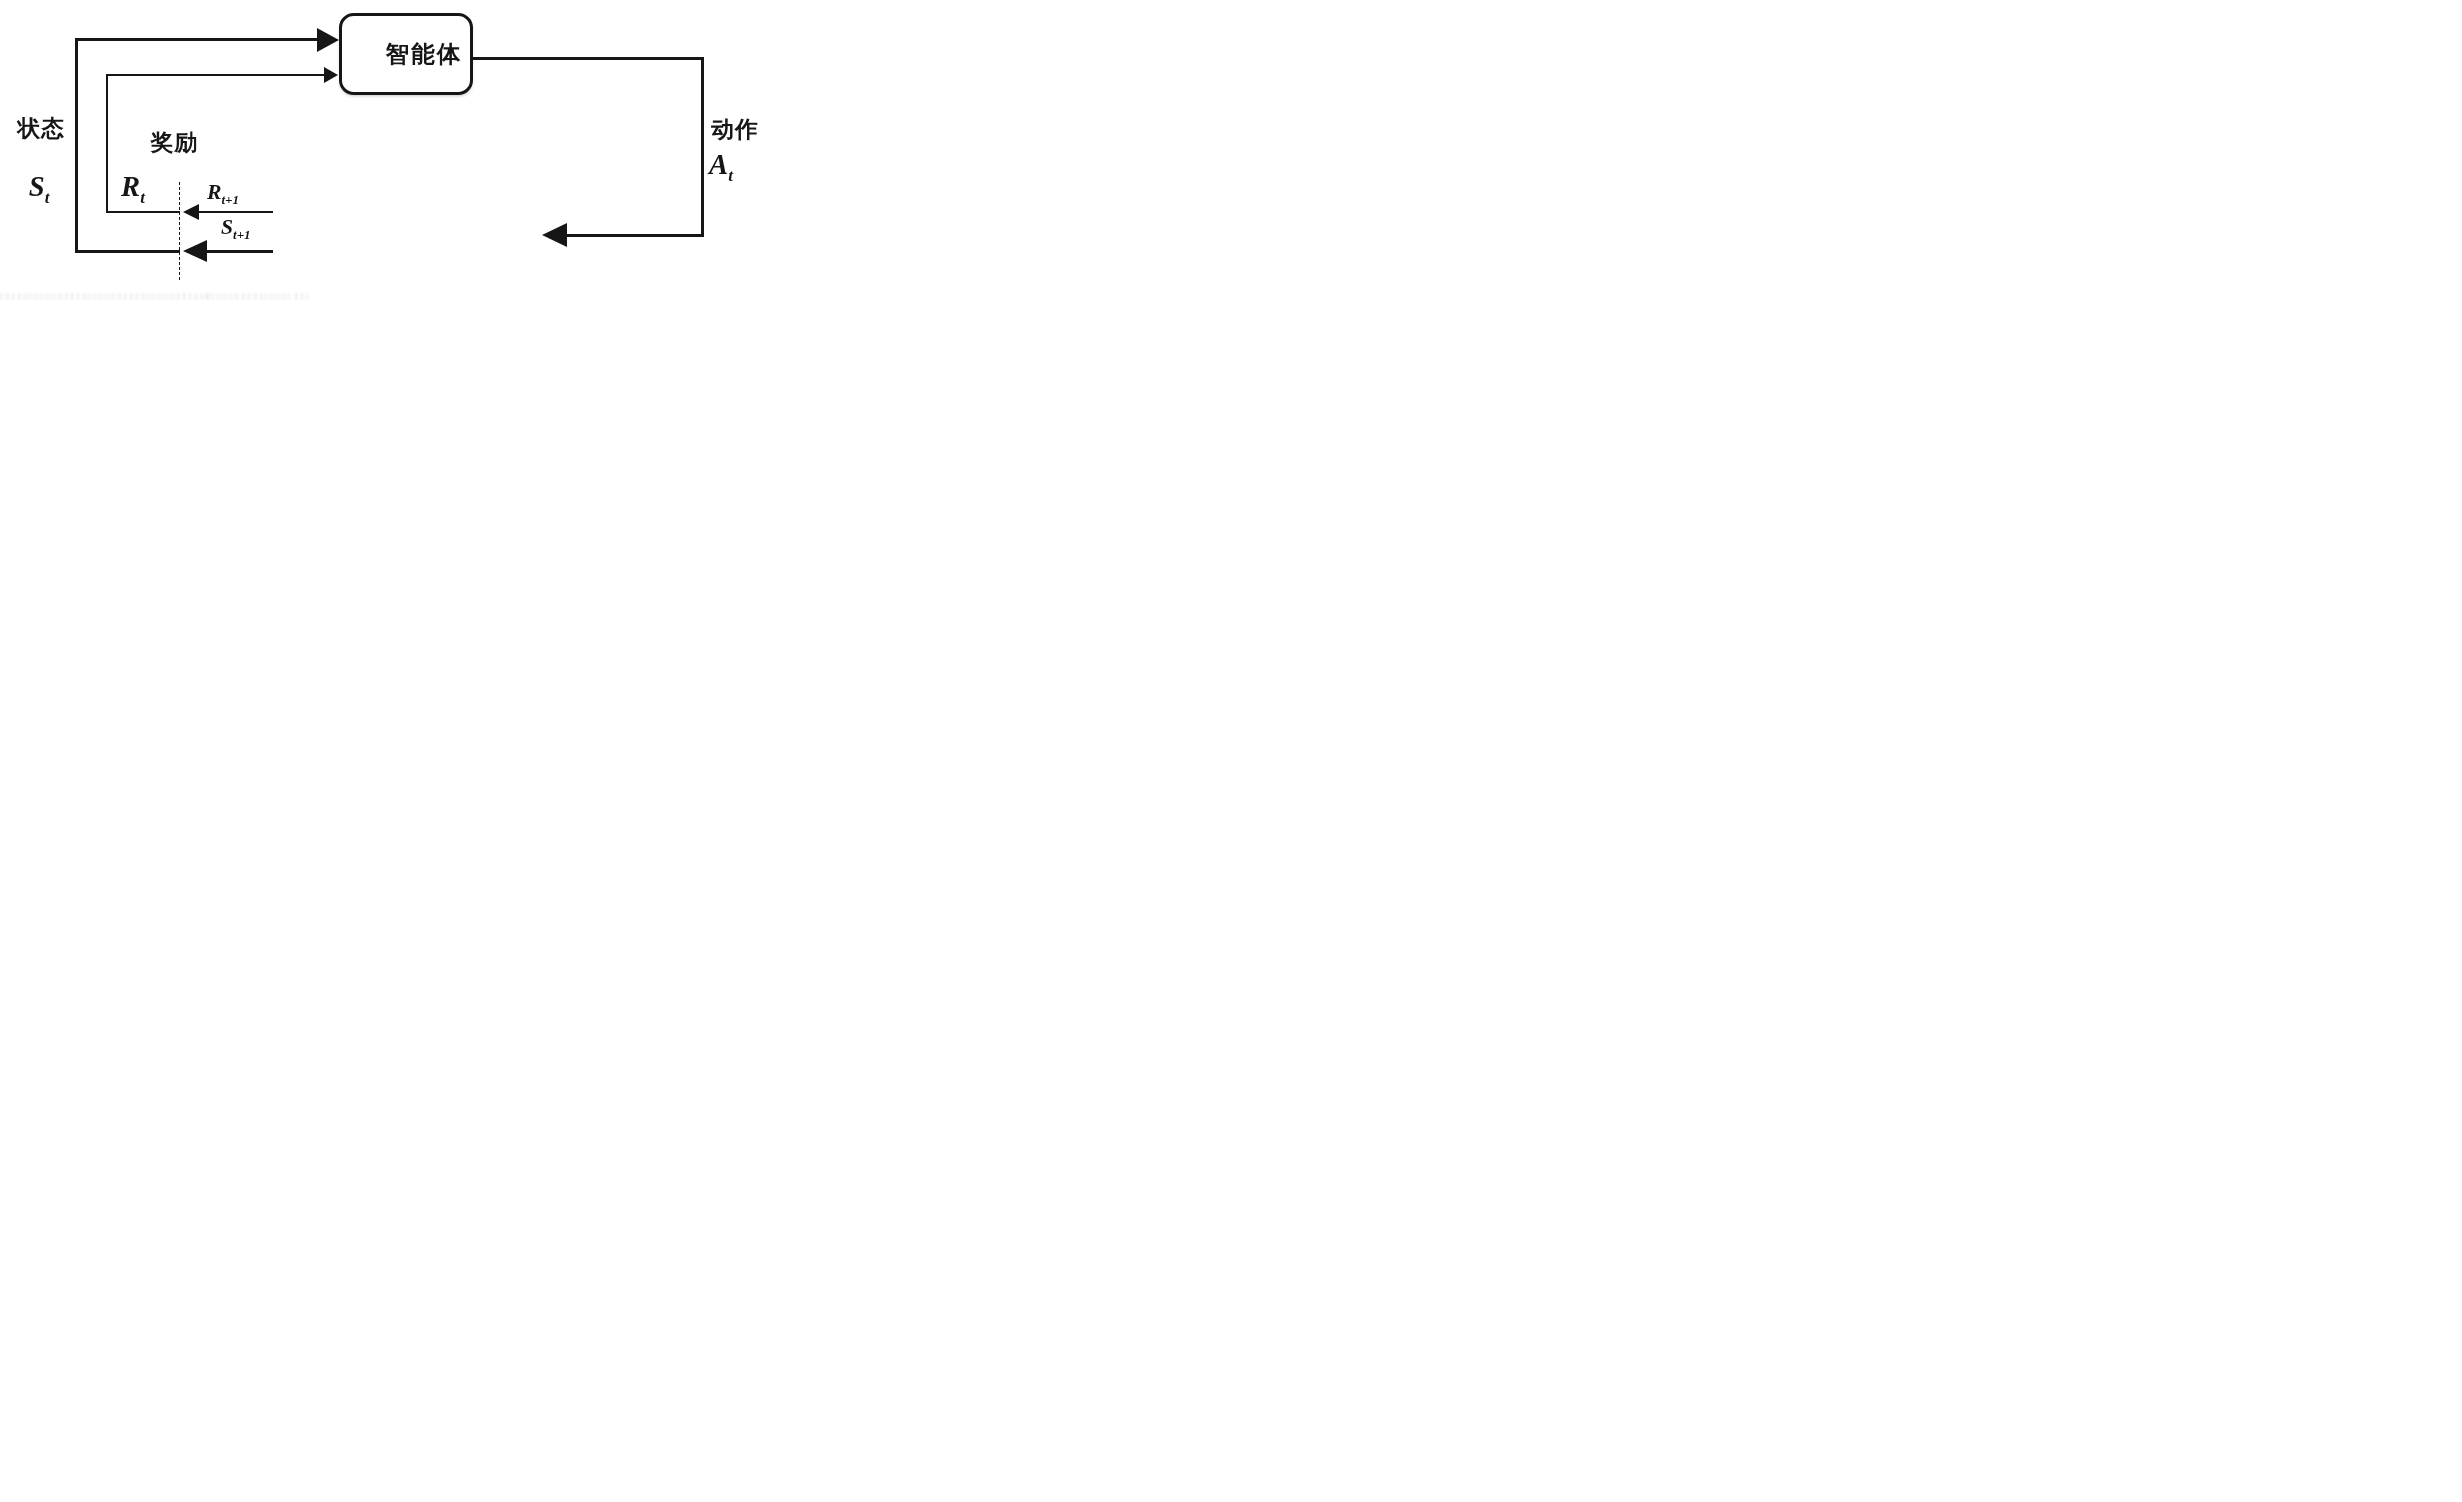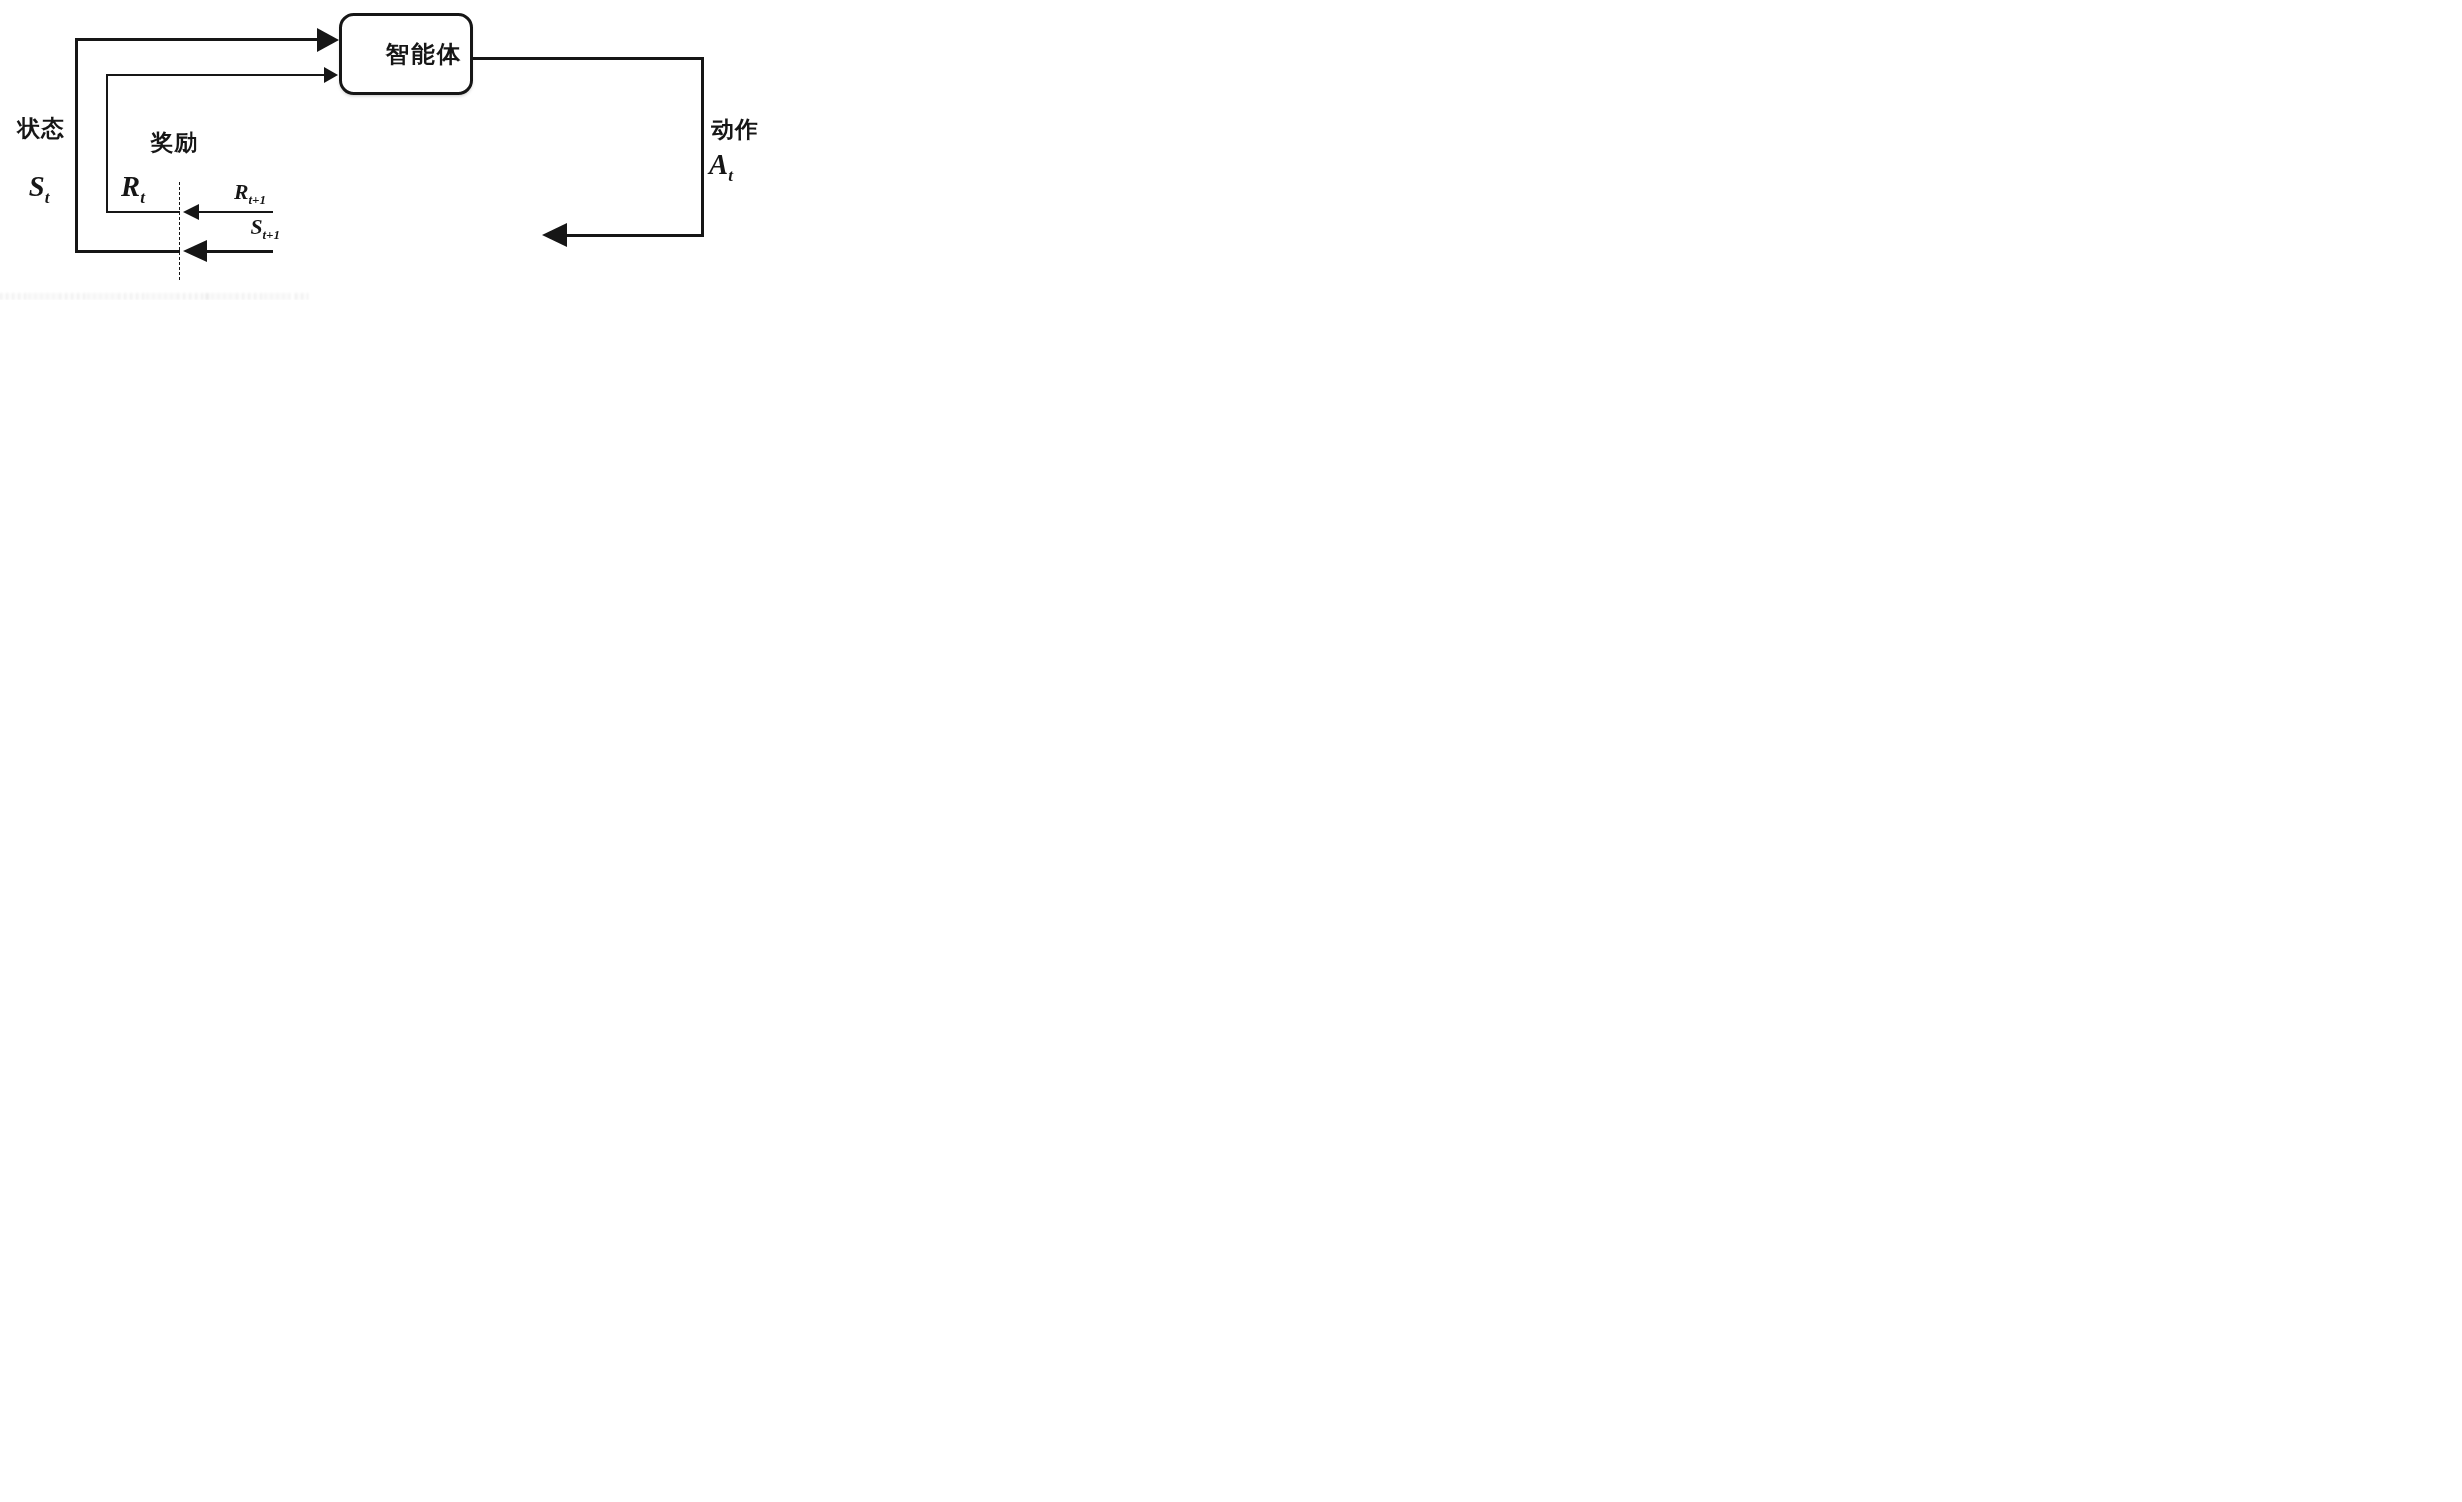--- a/index.html
+++ b/index.html
@@ -51,21 +51,21 @@
               border-top-color:transparent; border-bottom-color:transparent; border-right-color:var(--line); }
   .ah.state-in  { left:317px;  top:27.6px;  border-top-width:12.3px; border-bottom-width:12.3px; border-left-width:22px; }
   .ah.reward-in { left:324px;  top:67px; border-top-width:8.4px; border-bottom-width:8.4px; border-left-width:14.8px; }
   .ah.rnext     { left:183px;  top:204px; border-top-width:8.4px; border-bottom-width:8.4px; border-right-width:16.7px; }
   .ah.snext     { left:183px;  top:240px; border-top-width:11.3px; border-bottom-width:11.3px; border-right-width:24.6px; }
   .ah.action-in { left:542px; top:223px; border-top-width:12.3px; border-bottom-width:12.3px; border-right-width:25.6px; }
   
   .lbl { position:absolute; color:var(--line); text-align:center; white-space:nowrap; }
   .lbl.cn { font-size:22.7px; font-weight:600; letter-spacing:1px; }
   .lbl.sym { font-size:28.6px; font-weight:600; font-style:italic; }
-  .lbl.sym-sm { font-size:21.7px; font-weight:600; font-style:italic;text-align:right; }
+  .lbl.sym-sm { font-size:21.7px; font-weight:600; font-style:italic; }
   .lbl sub { font-size:60%; font-style:italic; line-height:0; }
   .state-cn  { left:13.8px;   top:113px; width:55px;font-family:Liberation Serif, serif; }
   .state-sym { left:19.7px;   top:171px; width:39px; }
   .reward-cn { left:117px;  top:127px; width:51px;margin-left:32px; }
   .reward-sym{ left:111px;  top:171px; width:44px; }
   .action-cn { left:709px; top:114px; width:52px;font-family:Liberation Mono, monospace; }
   .action-sym{ left:699px; top:149px; width:44px; }
   .rnext-lbl { left:207px;  top:180px; width:59px; text-align:left; }
   .snext-lbl { left:211px;  top:215px; width:59px; text-align:left;margin-left:10px; }
   

